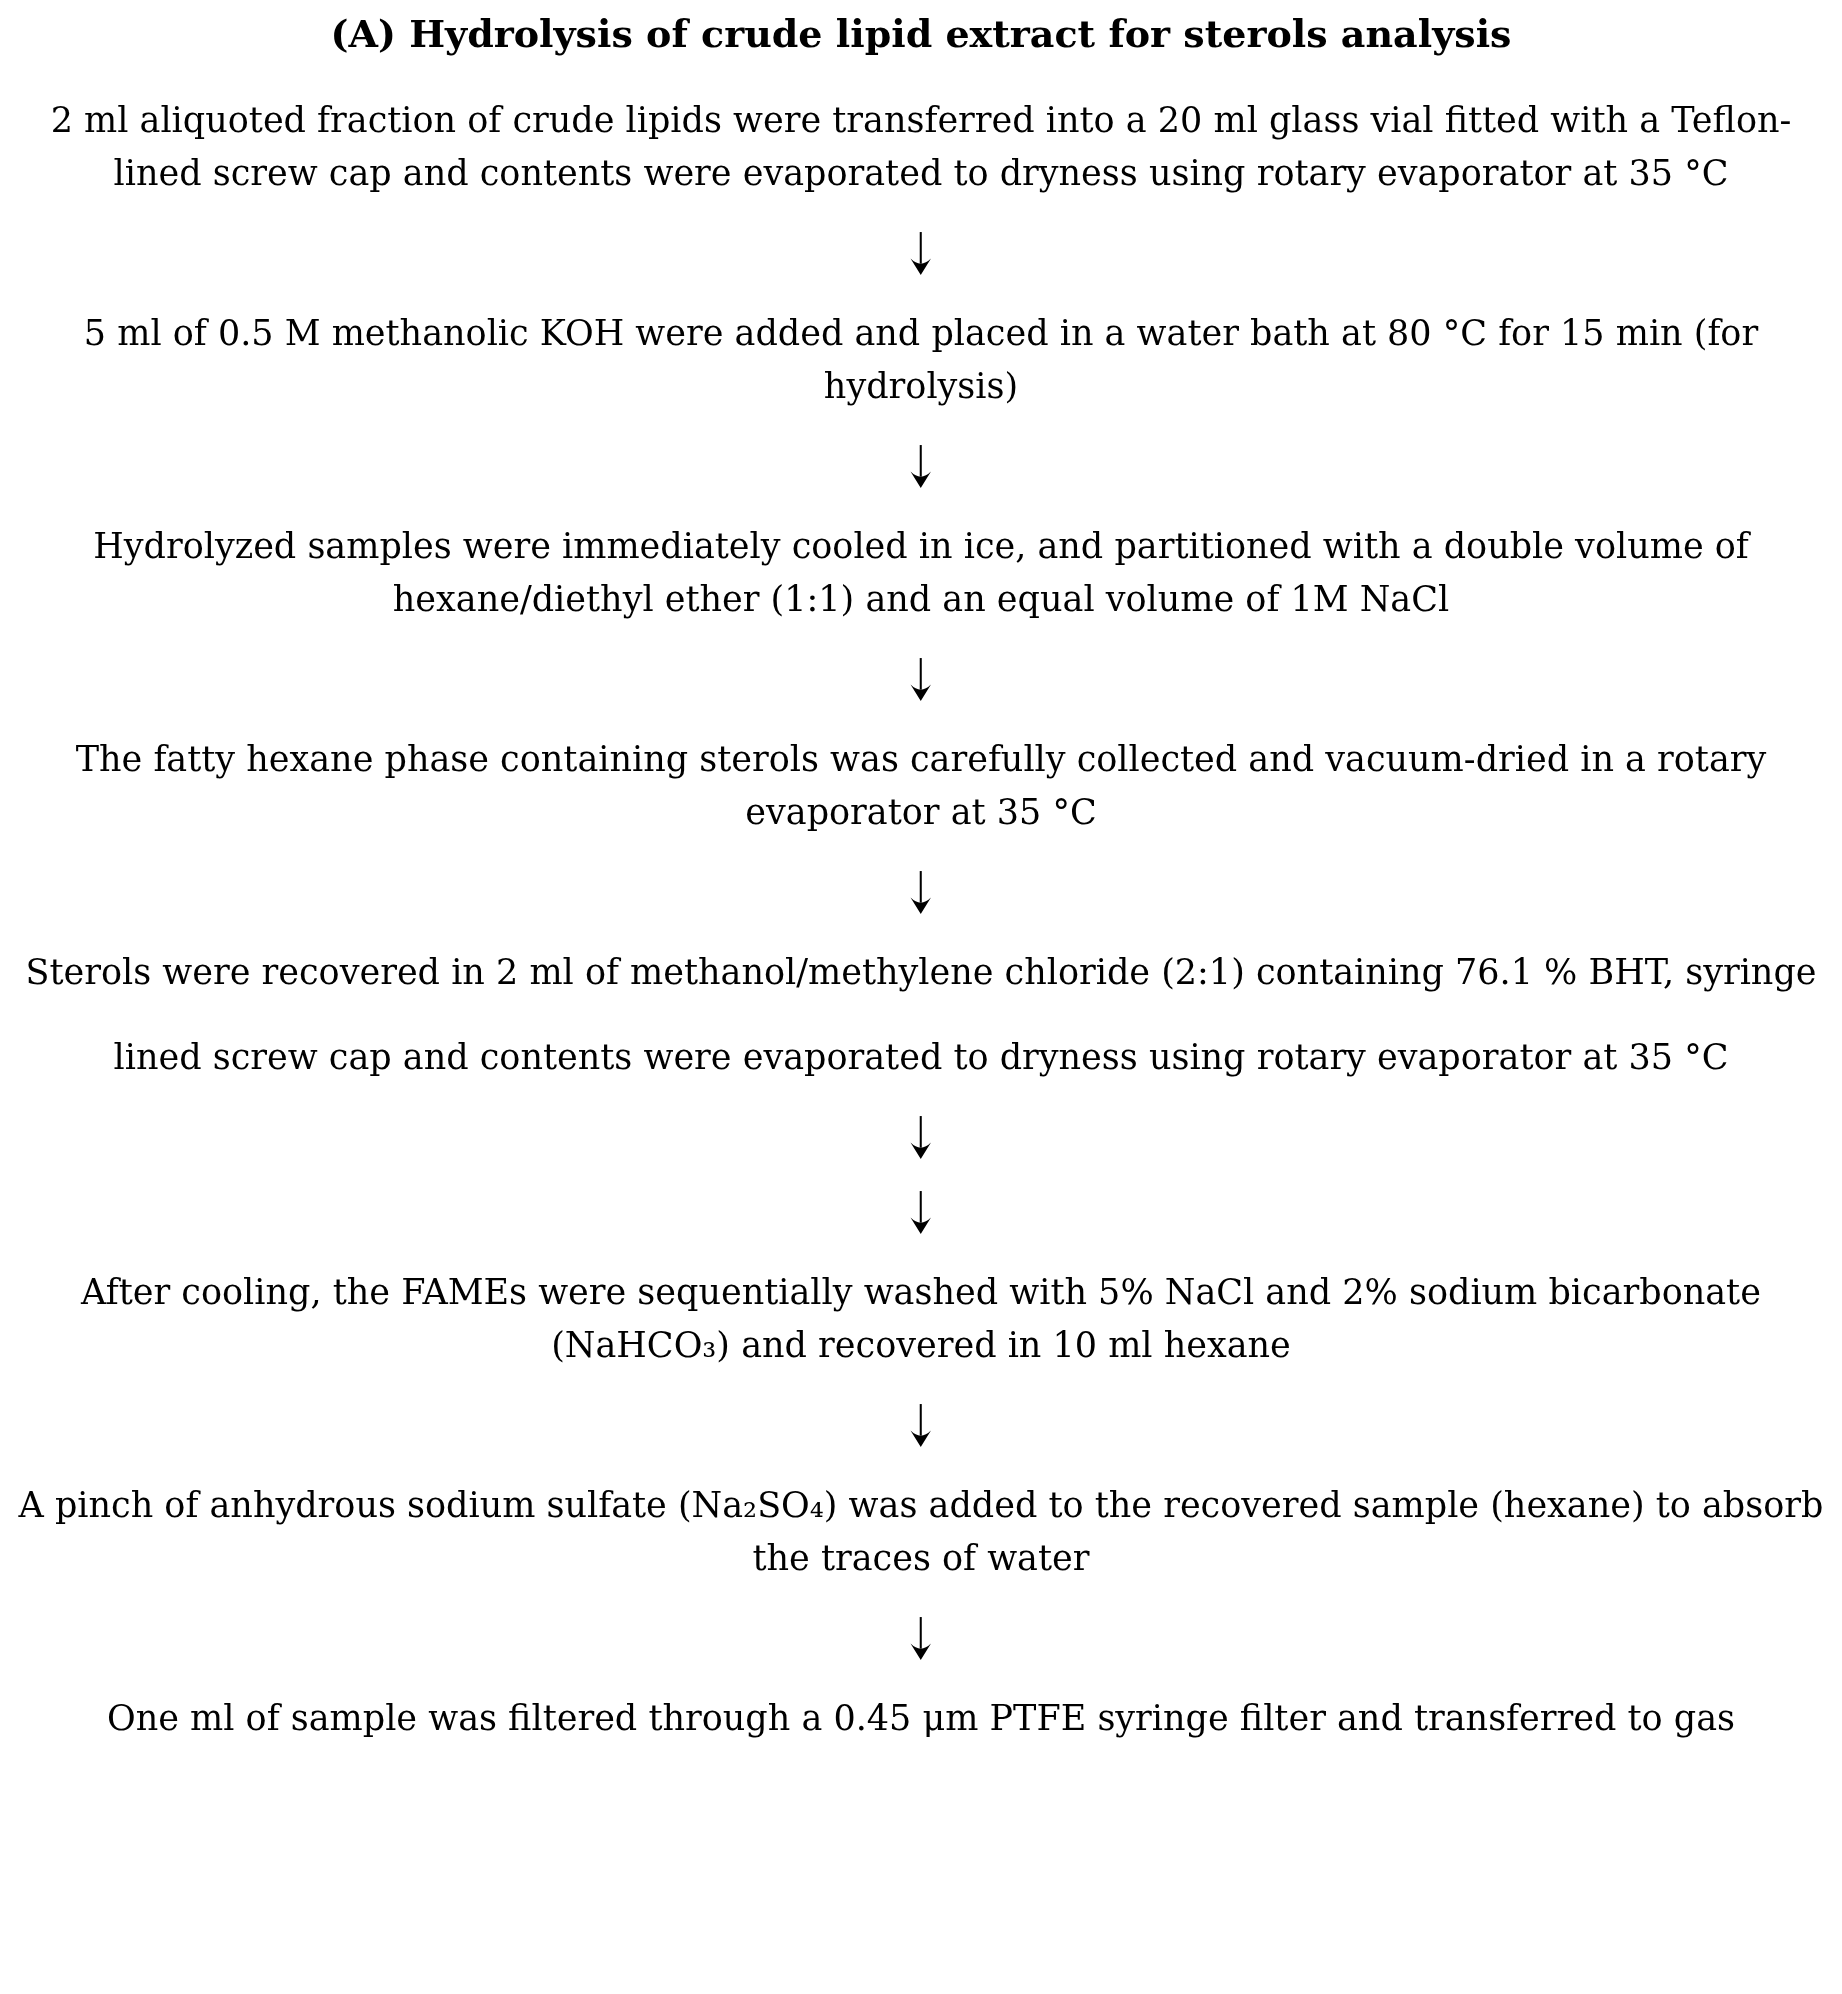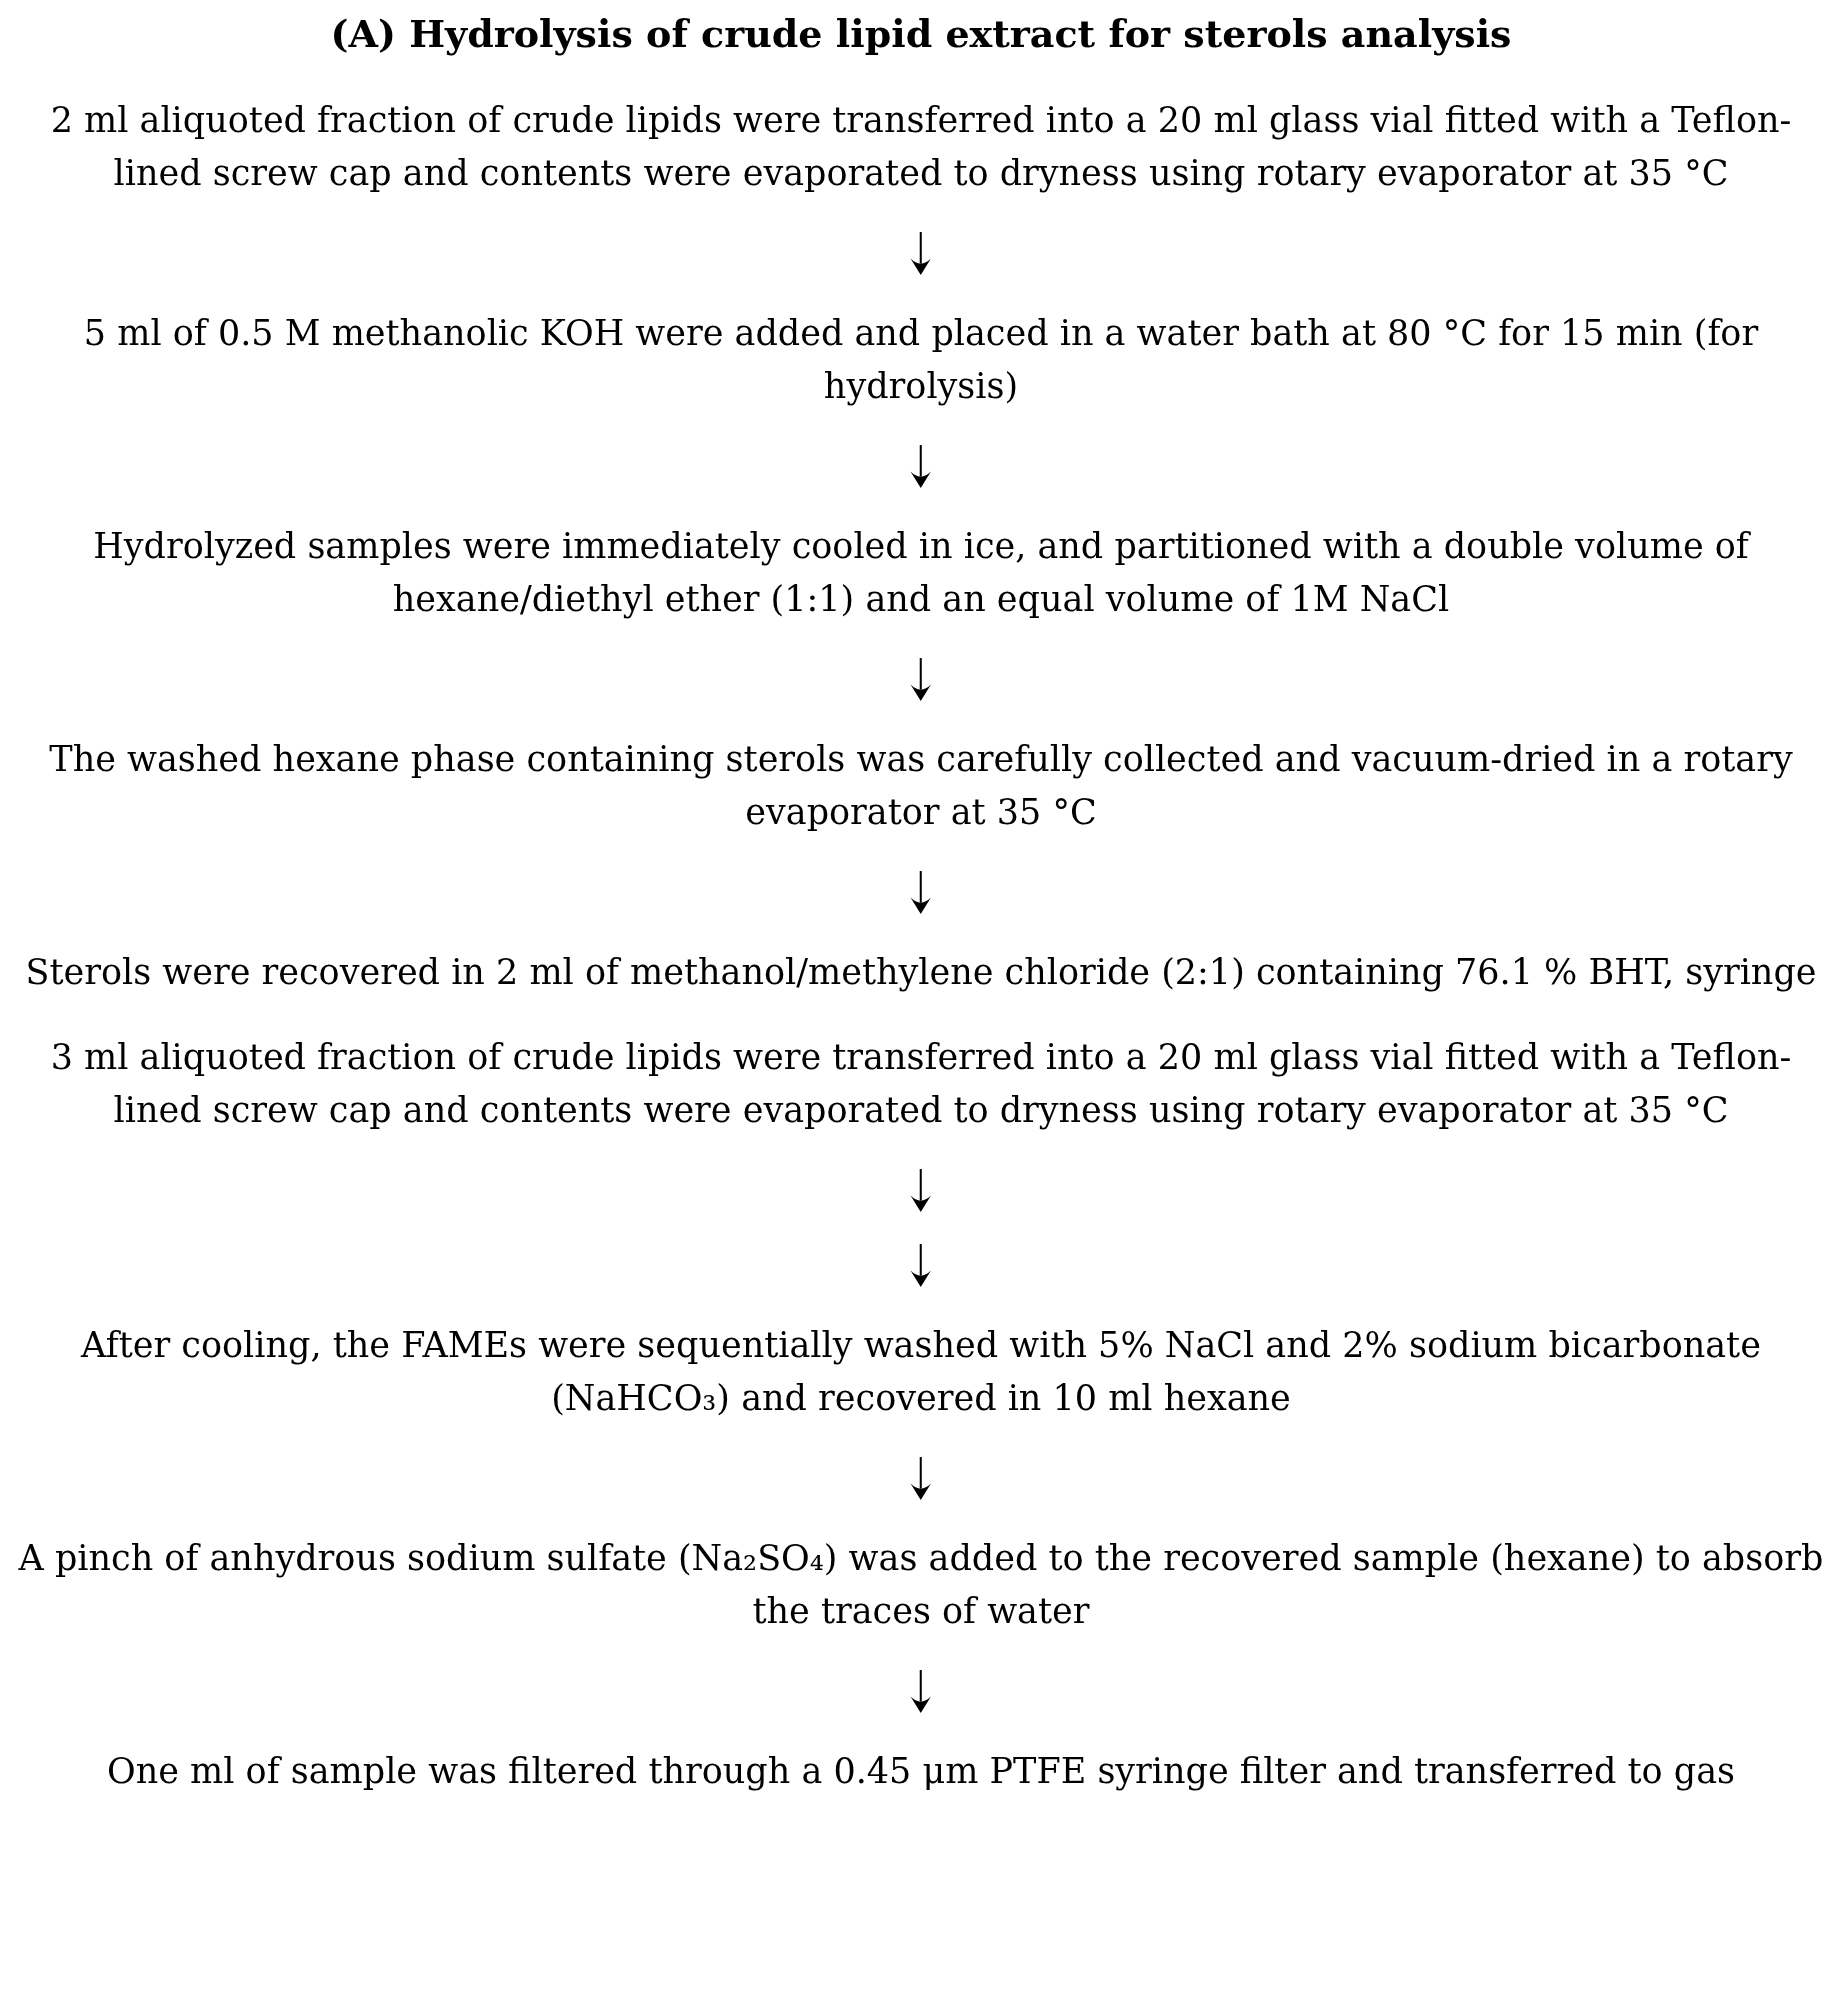--- a/index.html
+++ b/index.html
@@ -90,38 +90,37 @@
   </section>
 
   <div class="arrow">
     <svg width="23.5" height="43" viewBox="0 0 46 84" xmlns="http://www.w3.org/2000/svg" aria-hidden="true">
       <line x1="23" y1="0" x2="23" y2="62" stroke="#000000" stroke-width="4"></line>
       <path d="M 3 52 Q 23 72 43 52 L 23 84 Z" fill="#000000"></path>
     </svg>
   </div>
 
   <section class="step">
-    <div class="line">The washed hexane phase containing sterols was carefully collected and vacuum-dried in a rotary</div>
+    <div class="line">The fatty hexane phase containing sterols was carefully collected and vacuum-dried in a rotary</div>
     <div class="line">evaporator at 35 °C</div>
   </section>
 
   <div class="arrow">
     <svg width="23.5" height="43" viewBox="0 0 46 84" xmlns="http://www.w3.org/2000/svg" aria-hidden="true">
       <line x1="23" y1="0" x2="23" y2="62" stroke="#000000" stroke-width="4"></line>
       <path d="M 3 52 Q 23 72 43 52 L 23 84 Z" fill="#000000"></path>
     </svg>
   </div>
 
   <section class="step">
     <div class="line">Sterols were recovered in 2 ml of methanol/methylene chloride (2:1) containing 76.1 % BHT, syringe</div>
   </section>
 
 
   <section class="step">
-    <div class="line">3 ml aliquoted fraction of crude lipids were transferred into a 20 ml glass vial fitted with a Teflon-</div>
     <div class="line">lined screw cap and contents were evaporated to dryness using rotary evaporator at 35 °C</div>
   </section>
 
   <div class="arrow">
     <svg width="23.5" height="43" viewBox="0 0 46 84" xmlns="http://www.w3.org/2000/svg" aria-hidden="true">
       <line x1="23" y1="0" x2="23" y2="62" stroke="#000000" stroke-width="4"></line>
       <path d="M 3 52 Q 23 72 43 52 L 23 84 Z" fill="#000000"></path>
     </svg>
   </div>
 

